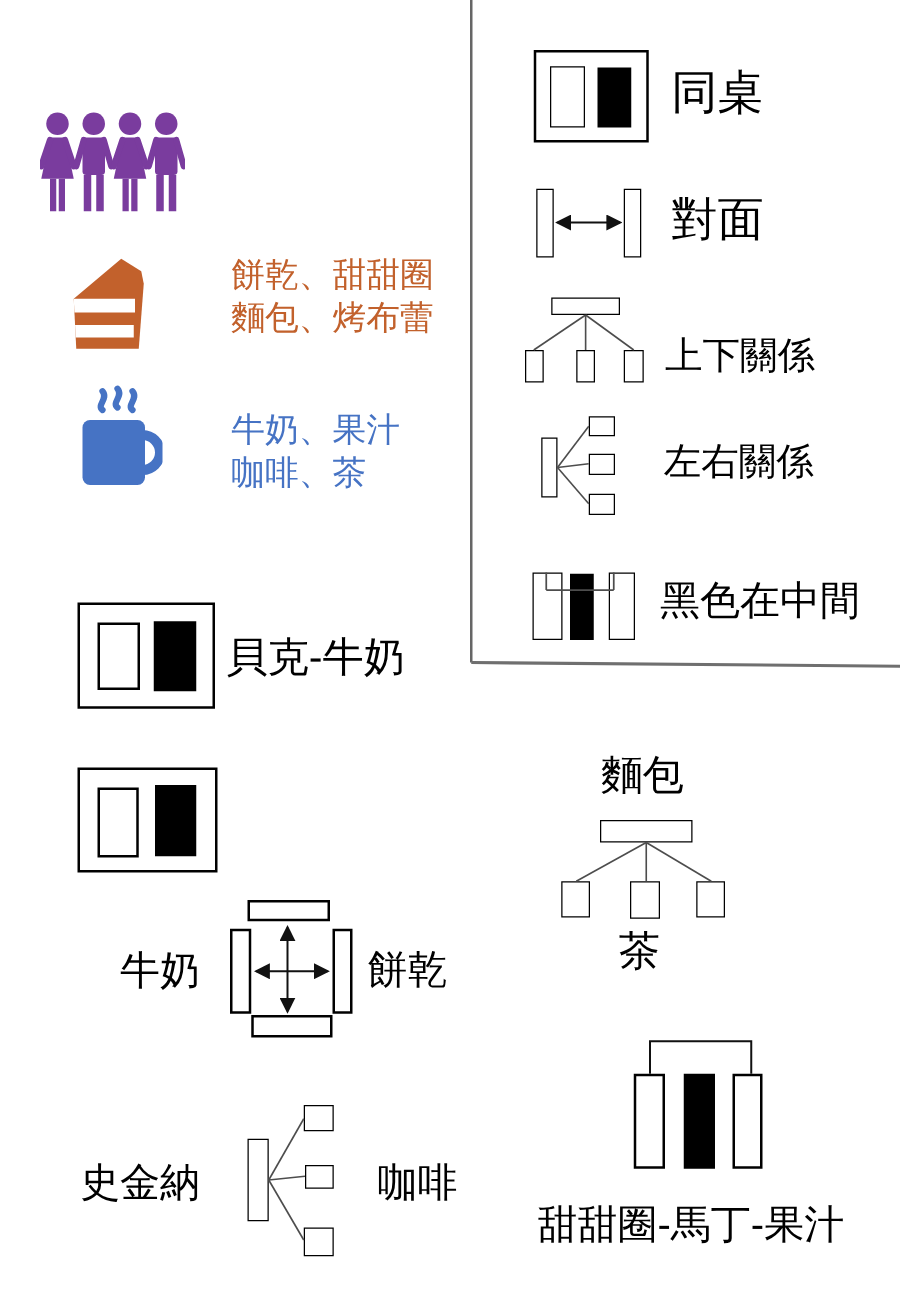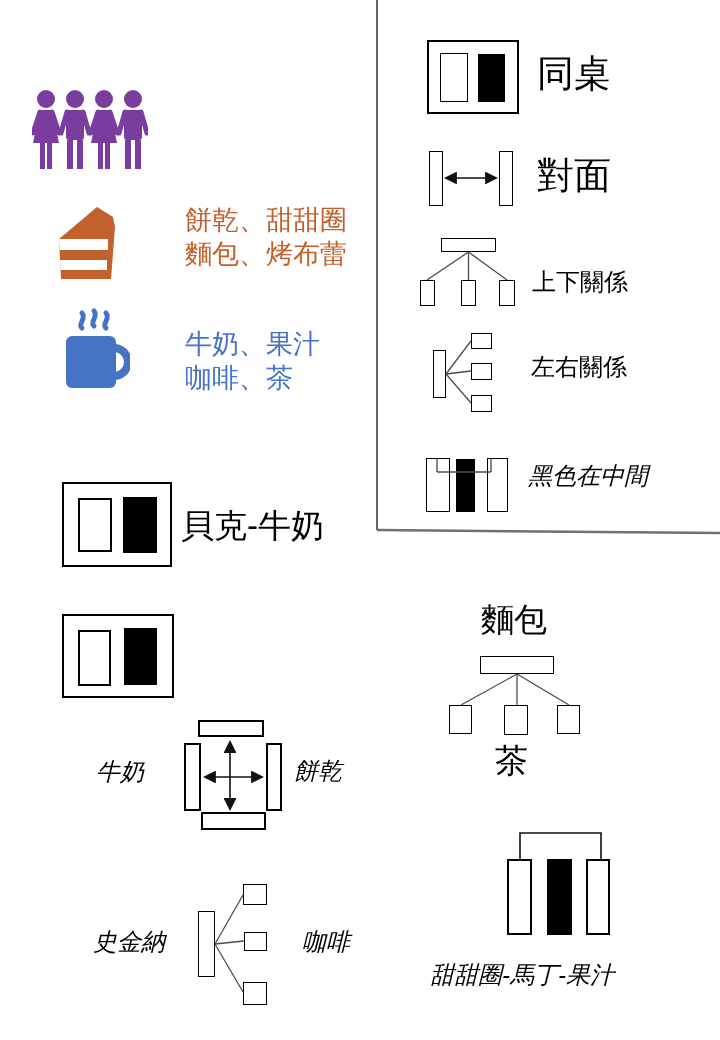--- a/index.html
+++ b/index.html
@@ -3,23 +3,23 @@
 <meta charset="utf-8">
 <style>
   html,body{margin:0;padding:0;background:#ffffff;}
   #canvas{position:relative;width:720px;height:1040px;background:#ffffff;overflow:hidden;
           font-family:"Liberation Sans","DejaVu Sans",sans-serif;color:#000;}
   .box{position:absolute;box-sizing:border-box;background:#fff;border:2px solid #000;}
   .box-thin{position:absolute;box-sizing:border-box;background:#fff;border:1.5px solid #000;}
   .box-black{position:absolute;box-sizing:border-box;background:#000;}
   .lbl{position:absolute;white-space:nowrap;line-height:1.08;color:#000;}
   .fs37{font-size:37px;}
-  .fs36{font-size:24px;}
+  .fs36{font-size:30px;}
   .fs33{font-size:33px;}
-  .fs32{font-size:24px;font-style:italic;}
+  .fs32{font-size:32px;}
   .info{position:absolute;font-size:27px;line-height:34px;white-space:nowrap;}
   .info.purple{color:var(--purple);}
   .info.orange{color:var(--orange);}
   .info.blue{color:var(--blue);}
   .purple-fill{fill:var(--purple);}
   .purple-stroke{stroke:var(--purple);}
   .orange-fill{fill:var(--orange);}
   .blue-fill{fill:var(--blue);}
   .blue-stroke{stroke:var(--blue);}
   svg.overlay{position:absolute;left:0;top:0;z-index:6;pointer-events:none;}
@@ -204,21 +204,21 @@
   </div>
   <div class="lbl fs32" style="left:96px;top:759px;">牛奶</div>
   <div class="lbl fs32" style="left:294px;top:758px;">餅乾</div>
 
   <div>
     <div class="box-thin" style="left:198px;top:911px;width:17px;height:66px;"></div>
     <div class="box-thin" style="left:243px;top:884px;width:24px;height:21px;"></div>
     <div class="box-thin" style="left:244px;top:932px;width:23px;height:19px;"></div>
     <div class="box-thin" style="left:243px;top:982px;width:24px;height:23px;"></div>
   </div>
-  <div class="lbl fs32" style="left:93px;top:929px;text-align:center;">史金納</div>
+  <div class="lbl fs32" style="left:64px;top:929px;text-align:center;">史金納</div>
   <div class="lbl fs32" style="left:302px;top:929px;">咖啡</div>
 
   <div class="lbl fs33" style="left:481px;top:602px;">麵包</div>
   <div>
     <div class="box-thin" style="left:480px;top:656px;width:74px;height:18px;"></div>
     <div class="box-thin" style="left:449px;top:705px;width:23px;height:29px;"></div>
     <div class="box-thin" style="left:504px;top:705px;width:24px;height:30px;"></div>
     <div class="box-thin" style="left:557px;top:705px;width:23px;height:29px;"></div>
   </div>
   <div class="lbl fs33" style="left:495px;top:743px;">茶</div>

